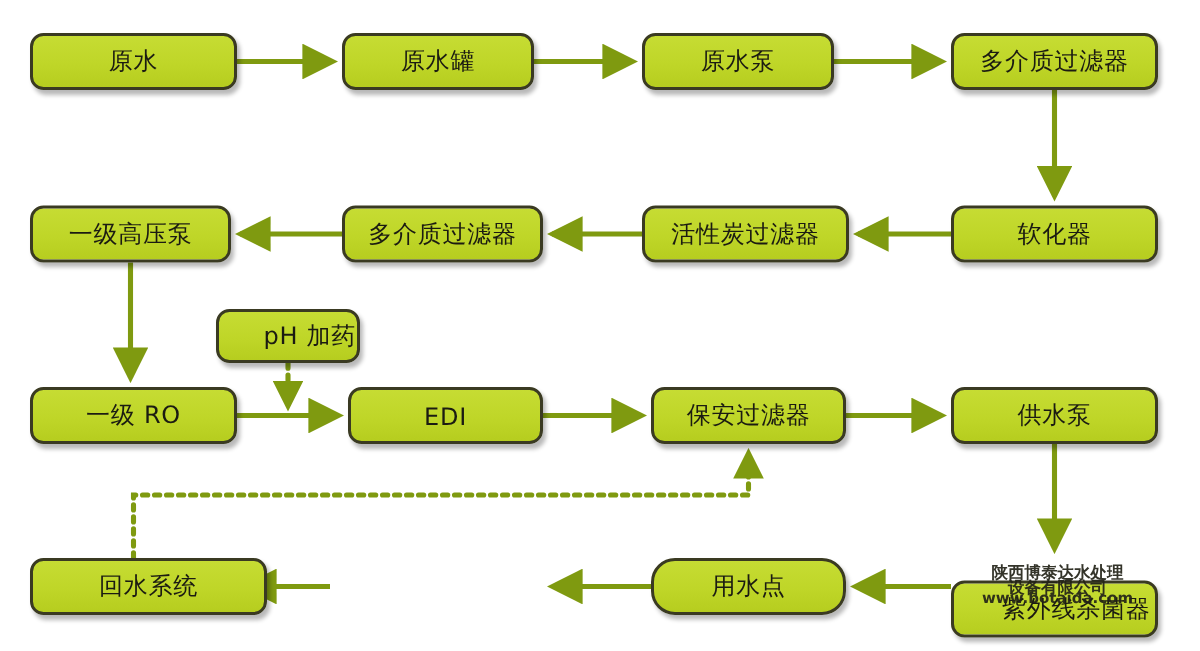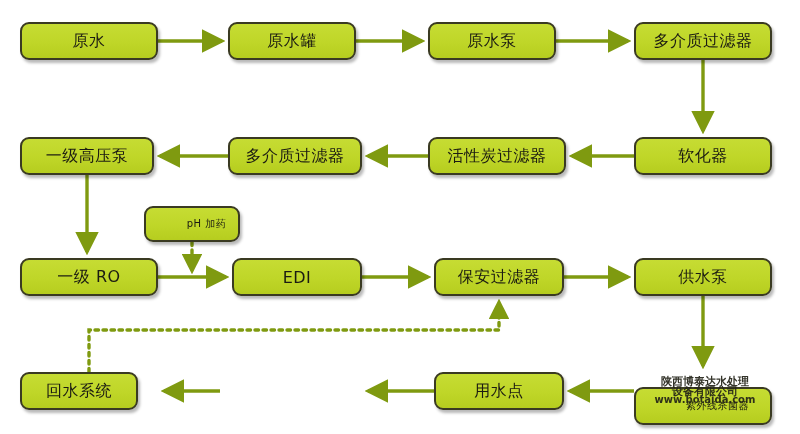--- a/index.html
+++ b/index.html
@@ -20,21 +20,21 @@
     border:2px solid #3a3a22;
     border-radius:9px;
     color:#1b1b12;
     font-size:16px;
     letter-spacing:.5px;
     text-align:center;
     box-shadow:2px 3px 3px rgba(0,0,0,.28);
     z-index:3;
     white-space:nowrap;
   }
-  .node.small{font-size:10px;padding-left:29px;}
+  .node.small{font-size:16px;padding-left:29px;}
 
   .wm{
     position:absolute;
     z-index:6;
     pointer-events:none;
     display:flex;flex-direction:column;
     align-items:center;justify-content:center;
     line-height:1.0;
     font-size:11px;
     color:#232318;
@@ -130,24 +130,24 @@
   <div class="node" style="left:434px;top:258px;width:130px;height:38px;">
     <span>保安过滤器</span>
   </div>
   <div class="node" style="left:634px;top:258px;width:138px;height:38px;">
     <span>供水泵</span>
   </div>
 
   <div class="node small" style="left:634px;top:372px;width:138px;height:38px;margin-top:15px;">
     <span>紫外线杀菌器</span>
   </div>
-  <div class="node" style="left:434px;top:372px;width:130px;height:38px;">
+  <div class="node" style="left:434px;top:372px;width:130px;height:38px;border-radius:16px;">
     <span>用水点</span>
   </div>
-  <div class="node" style="left:20px;top:372px;width:118px;height:38px;">
+  <div class="node" style="left:20px;top:372px;width:158px;height:38px;">
     <span>回水系统</span>
   </div>
 
   <div class="wm" style="left:634px;top:370px;width:142px;height:40px;">
     <div class="w1">陕西博泰达水处理</div>
     <div class="w2">设备有限公司</div>
     <div class="w3">www.botaida.com</div>
   </div>
 
 </div>

